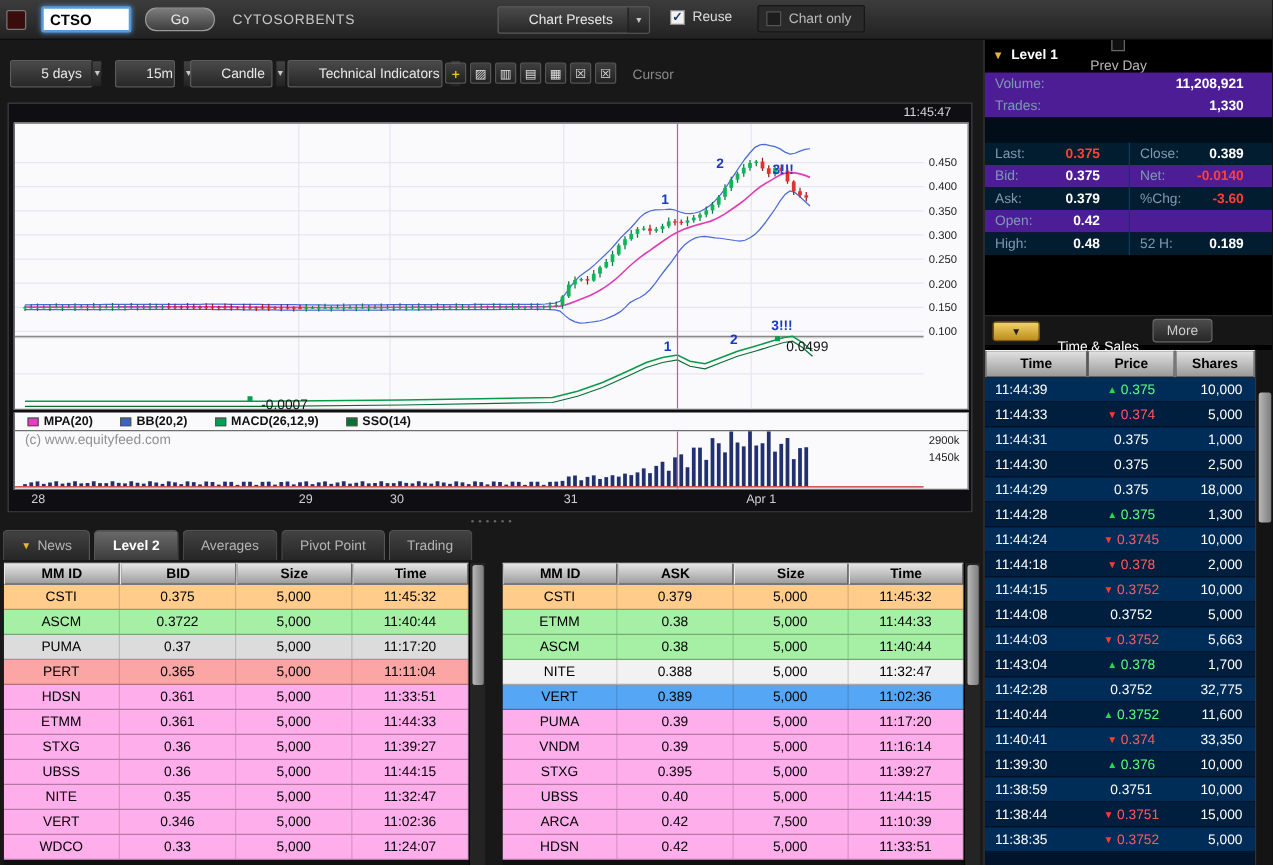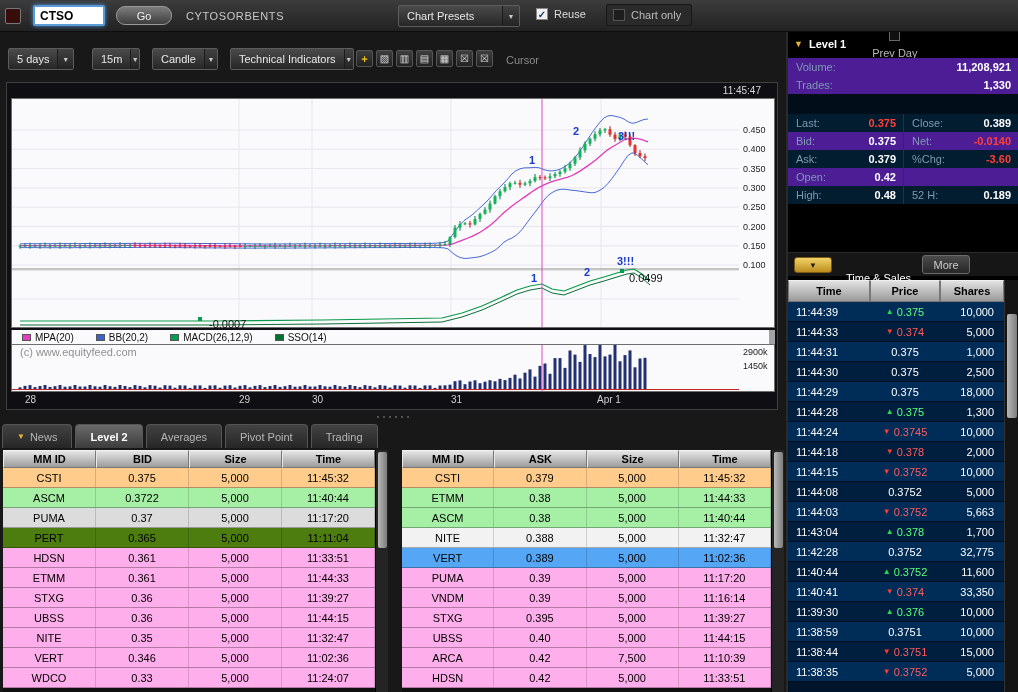--- a/index.html
+++ b/index.html
@@ -14,21 +14,21 @@
   .ticker-input { position:absolute; left:33px; top:5px; width:72px; height:21px;
     background:#fff; border:2px solid #5b9bd5; border-radius:2px; box-shadow:0 0 4px #4a90d9;
     font-family:"Liberation Sans",sans-serif; font-size:12px; font-weight:bold; color:#000; padding:0 5px; }
   .go-btn { position:absolute; left:116px; top:6px; width:56px; height:19px; border-radius:9px;
     background:linear-gradient(#7c7c7c,#3e3e3e); border:1px solid #999; color:#eee; font-size:11px;
     font-family:"Liberation Sans",sans-serif; }
   .company { position:absolute; left:186px; top:10px; color:#c8c8c8; font-size:11px; letter-spacing:.6px; }
 
   .dd { position:absolute; height:22px; display:flex; align-items:center;
     background:linear-gradient(#4a4a4a,#272727); border:1px solid #5c5c5c; border-radius:2px;
-    color:#e8e8e8; font-size:11px; padding-left:8px; }
+    color:#e8e8e8; font-size:11px; padding-left:24px; }
   .dd .dd-label { flex:1; white-space:nowrap; }
   .dd .dd-arrow { margin-left:8px; align-self:stretch; width:17px; border-left:1px solid #1c1c1c;
     background:linear-gradient(#424242,#232323); display:flex; align-items:center; justify-content:center;
     font-size:7px; color:#c8c8c8; }
   .presets { left:398px; top:5px; width:122px; }
 
   .chk { position:absolute; top:8px; display:flex; align-items:center; gap:6px; color:#ddd; font-size:11px; cursor:default; }
   .box { width:12px; height:12px; background:#f2f2f2; border:1px solid #888; display:flex;
     align-items:center; justify-content:center; font-size:10px; color:#123a6e; font-weight:bold; }
   .chk-dark { color:#bbb; background:#2a2a2a; padding:4px 10px 4px 6px; border:1px solid #171717; border-radius:2px; top:4px; }
@@ -46,22 +46,22 @@
     background:#0f0f13; border:1px solid #404040; }
   .chart-info { position:absolute; left:5px; top:2px; color:#d8d8d8; font-size:10px; white-space:nowrap; }
   .chart-clock { position:absolute; right:16px; top:2px; color:#d8d8d8; font-size:10px; }
   .pane-price { position:absolute; left:4px; top:15px; width:764px; height:230px; background:#fafafc; border:1px solid #6e6e6e; }
   .pane-price svg { position:absolute; left:0; top:0; }
   .price-axis { position:absolute; left:729px; top:0; width:34px; height:100%; }
   .ptick { position:absolute; left:2px; font-size:9px; color:#222; }
   .anno-layer { position:absolute; left:0; top:0; width:727px; height:228px; pointer-events:none; }
   .anno { position:absolute; font-size:11px; }
   .legend-strip { position:absolute; left:4px; top:247px; width:764px; height:14px; background:#fafafc;
-    border-left:1px solid #6e6e6e; border-right:6px solid #a3a3a3; display:flex; align-items:center;
-    gap:22px; padding-left:10px; font-size:10px; color:#111; }
+    border-left:1px solid #6e6e6e; border-right:1px solid #a3a3a3; display:flex; align-items:center;
+    gap:22px; padding-left:10px; font-size:10px; color:#111;font-weight:bold; }
   .leg-item { display:flex; align-items:center; white-space:nowrap; }
   .leg-swatch { width:9px; height:7px; display:inline-block; margin-right:4px; border:1px solid #555; }
   .pane-vol { position:absolute; left:4px; top:261px; width:764px; height:48px; background:#fafafc; border:1px solid #6e6e6e; }
   .vol-axis { position:absolute; left:729px; top:0; width:34px; height:100%; }
   .vtick { position:absolute; left:2px; font-size:9px; color:#222; }
   .watermark { position:absolute; left:8px; top:1px; color:#909090; font-size:11px; }
   .x-labels { position:absolute; left:4px; top:311px; width:764px; height:13px; }
   .xlab { position:absolute; top:0; color:#d0d0d0; font-size:10px; }
 
   
@@ -96,21 +96,21 @@
   .l1-header { position:absolute; left:0; top:2px; right:0; height:20px; display:flex; align-items:center; padding:0 6px; }
   .gold-caret { color:#e8b23a; font-size:9px; margin-right:6px; }
   .l1-title { color:#fff; font-size:11px; font-weight:bold; }
   .prevday { display:flex; align-items:center; gap:6px; margin-left:26px; color:#b8b8b8; font-size:11px;flex-direction:column; }
   .box-sm { width:11px; height:11px; background:#101010; border:1px solid #666; }
   #l1-body { position:absolute; left:0; right:0; top:26px; }
   .l1-row { display:flex; height:18px; align-items:center; font-size:11px; }
   .l1-row.lite { background:#4c1d95; }
   .l1-row.dark { background:#021c30; }
   .l1-label { color:#7e9ab2; padding-left:8px; white-space:nowrap; }
-  .l1-value { margin-left:auto; padding-right:7px; color:#fff; font-weight:bold; }
+  .l1-value { margin-left:auto; padding-right:23px; color:#fff; font-weight:bold; }
   .l1-value.red { color:#ff4038; }
   .l1-cell-l { width:116px; height:100%; display:flex; align-items:center; border-right:1px solid #0a3c58; }
   .l1-cell-r { flex:1; height:100%; display:flex; align-items:center; }
   .l1-gap { height:20px; background:#010e1a; }
 
   .ts-bar { position:absolute; left:0; right:0; top:220px; height:24px; background:#161616; border-top:1px solid #2a2a2a; }
   .ts-dd-btn { position:absolute; left:6px; top:4px; width:38px; height:16px;
     background:linear-gradient(#f2d468,#bd8c1e); border:1px solid #7a5a10; border-radius:3px;
     color:#222; font-size:8px; display:flex; align-items:center; justify-content:center; }
   .ts-title { position:absolute; left:58px; top:19px; color:#fff; font-size:11px; }
@@ -685,21 +685,21 @@
       <span class="l2-cell">0.3722</span>
       <span class="l2-cell">5,000</span>
       <span class="l2-cell">11:40:44</span>
         </div>
         <div class="l2-row" style="background:#dcdcdc">
       <span class="l2-cell">PUMA</span>
       <span class="l2-cell">0.37</span>
       <span class="l2-cell">5,000</span>
       <span class="l2-cell">11:17:20</span>
         </div>
-        <div class="l2-row" style="background:#4d7c0f">
+        <div class="l2-row" style="background:#fca5a5">
       <span class="l2-cell">PERT</span>
       <span class="l2-cell">0.365</span>
       <span class="l2-cell">5,000</span>
       <span class="l2-cell">11:11:04</span>
         </div>
         <div class="l2-row" style="background:#ffaeec">
       <span class="l2-cell">HDSN</span>
       <span class="l2-cell">0.361</span>
       <span class="l2-cell">5,000</span>
       <span class="l2-cell">11:33:51</span>

